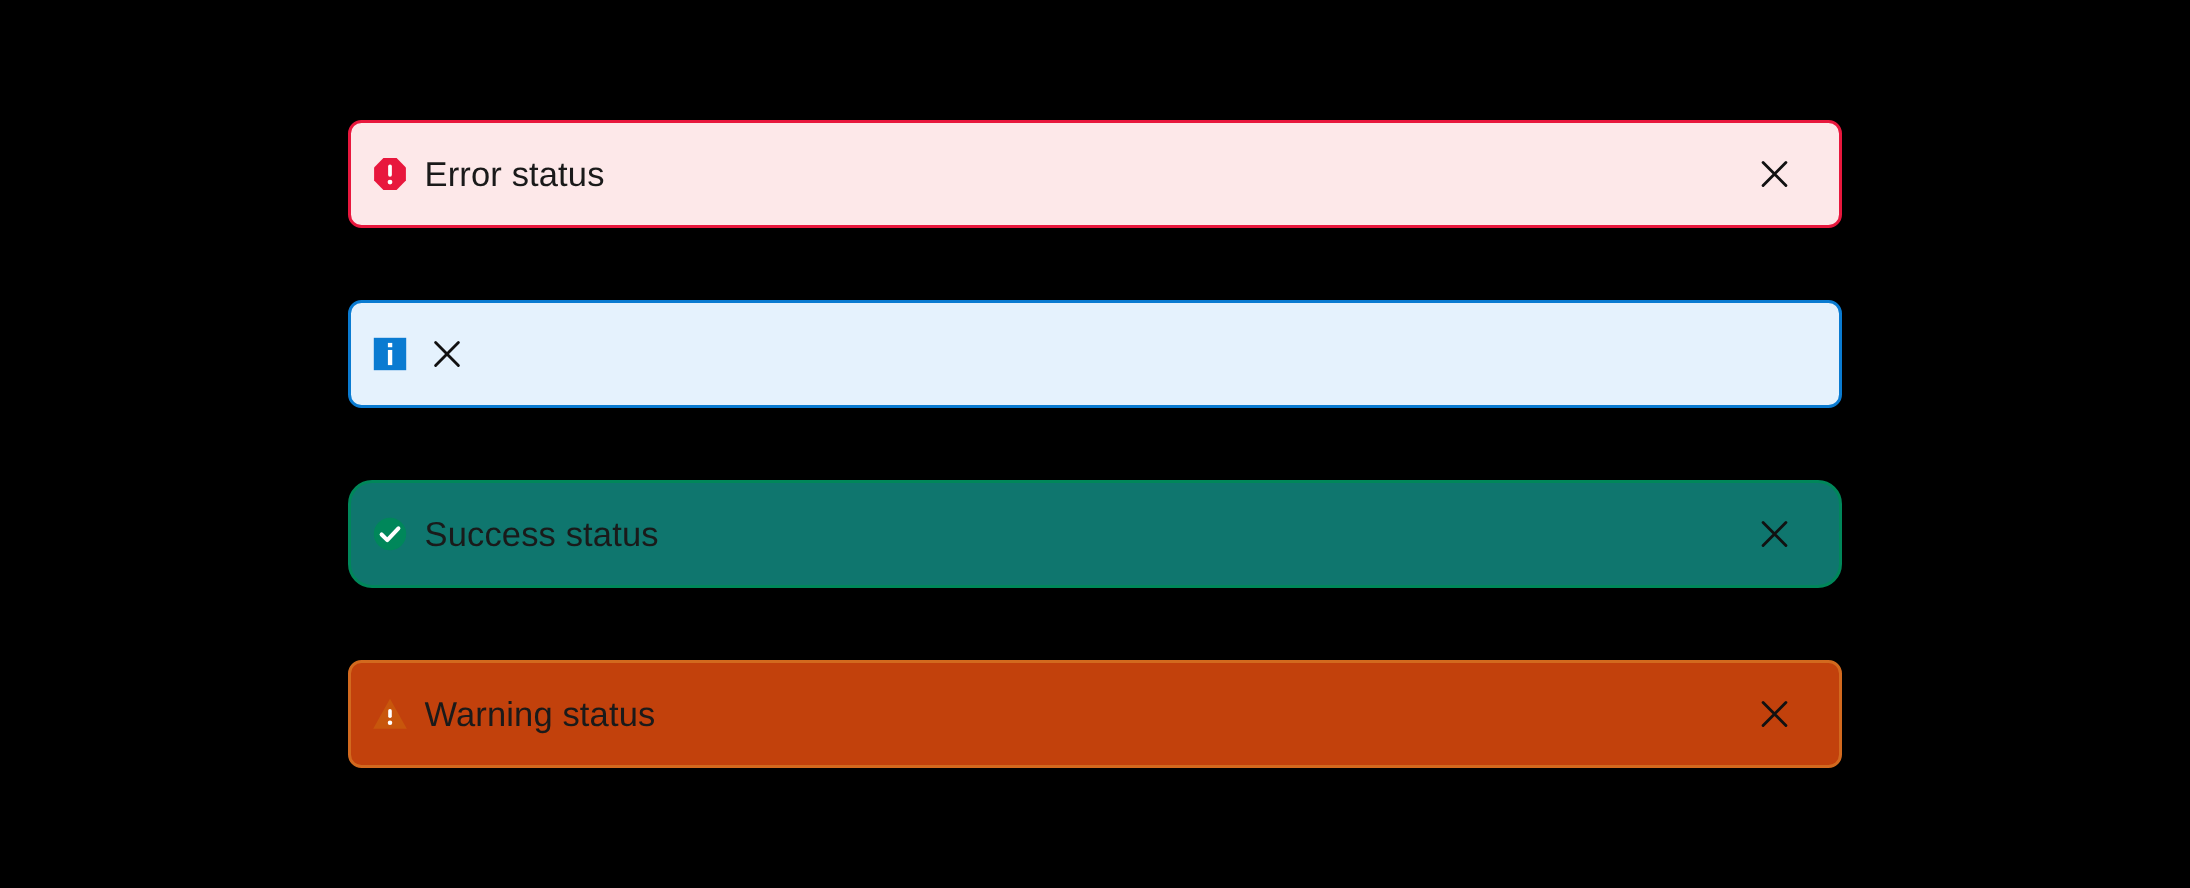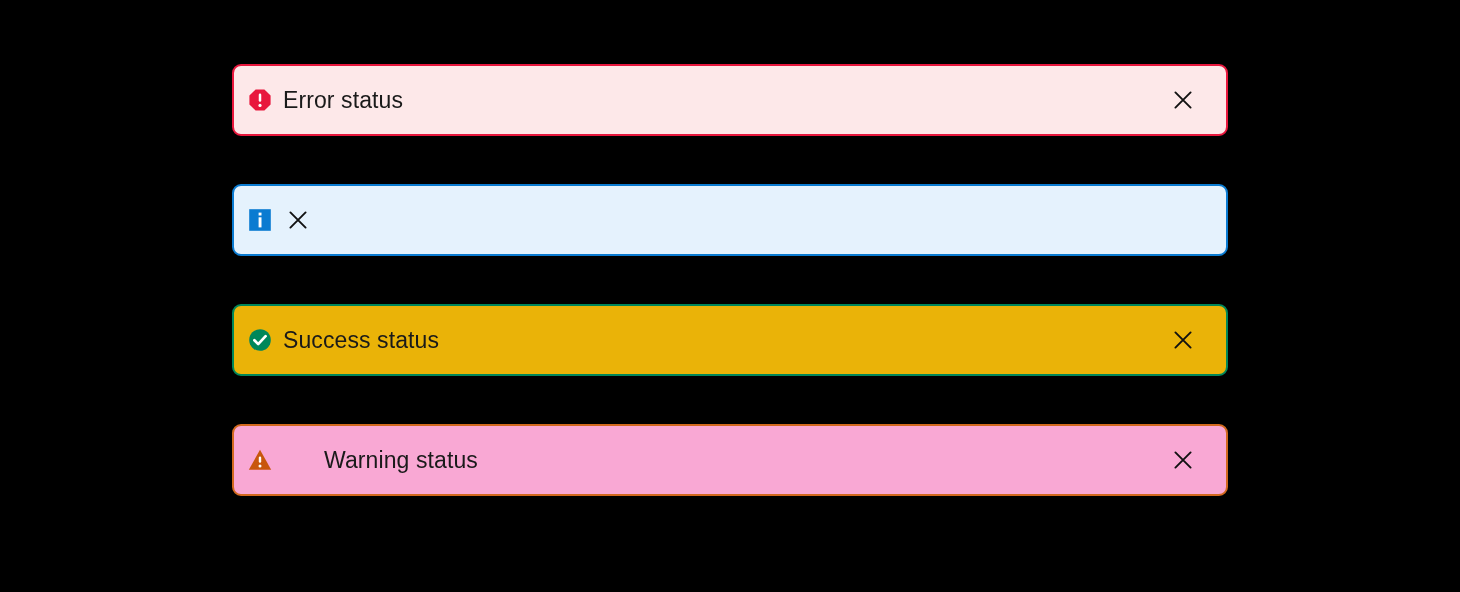--- a/index.html
+++ b/index.html
@@ -11,21 +11,21 @@
     width: 1460px;
     height: 592px;
     overflow: hidden;
     font-family: "Liberation Sans", sans-serif;
     -webkit-font-smoothing: antialiased;
   }
 
   #status-stack {
     position: absolute;
     left: 232px;
-    top: 64px;
+    top: 80px;
     width: 996px;
   }
 
   .status-banner {
     position: relative;
     box-sizing: border-box;
     width: 996px;
     height: 72px;
     margin-bottom: 48px;
     border-radius: 9px;
@@ -34,22 +34,22 @@
     display: flex;
     align-items: center;
     padding-left: 14px;
     padding-right: 14px;
   }
   .status-banner:last-child { margin-bottom: 0; }
 
   
   .status-banner.error   { background: #FDE8E9; border-color: #E8173D; }
   .status-banner.info    { background: #E5F2FD; border-color: #0A7BD1; }
-  .status-banner.success { background: #eab308; border-color: #00875A; }
-  .status-banner.warning { background: #f9a8d4; border-color: #D2691E; gap: 41px; }
+  .status-banner.success { background: #0f766e; border-color: #00875A; border-radius: 16px; }
+  .status-banner.warning { background: #c2410c; border-color: #D2691E; }
 
   
   .status-icon {
     width: 24px;
     height: 24px;
     flex: 0 0 24px;
     margin-left: 0px;
     margin-right: 11px;
     display: block;
   }

